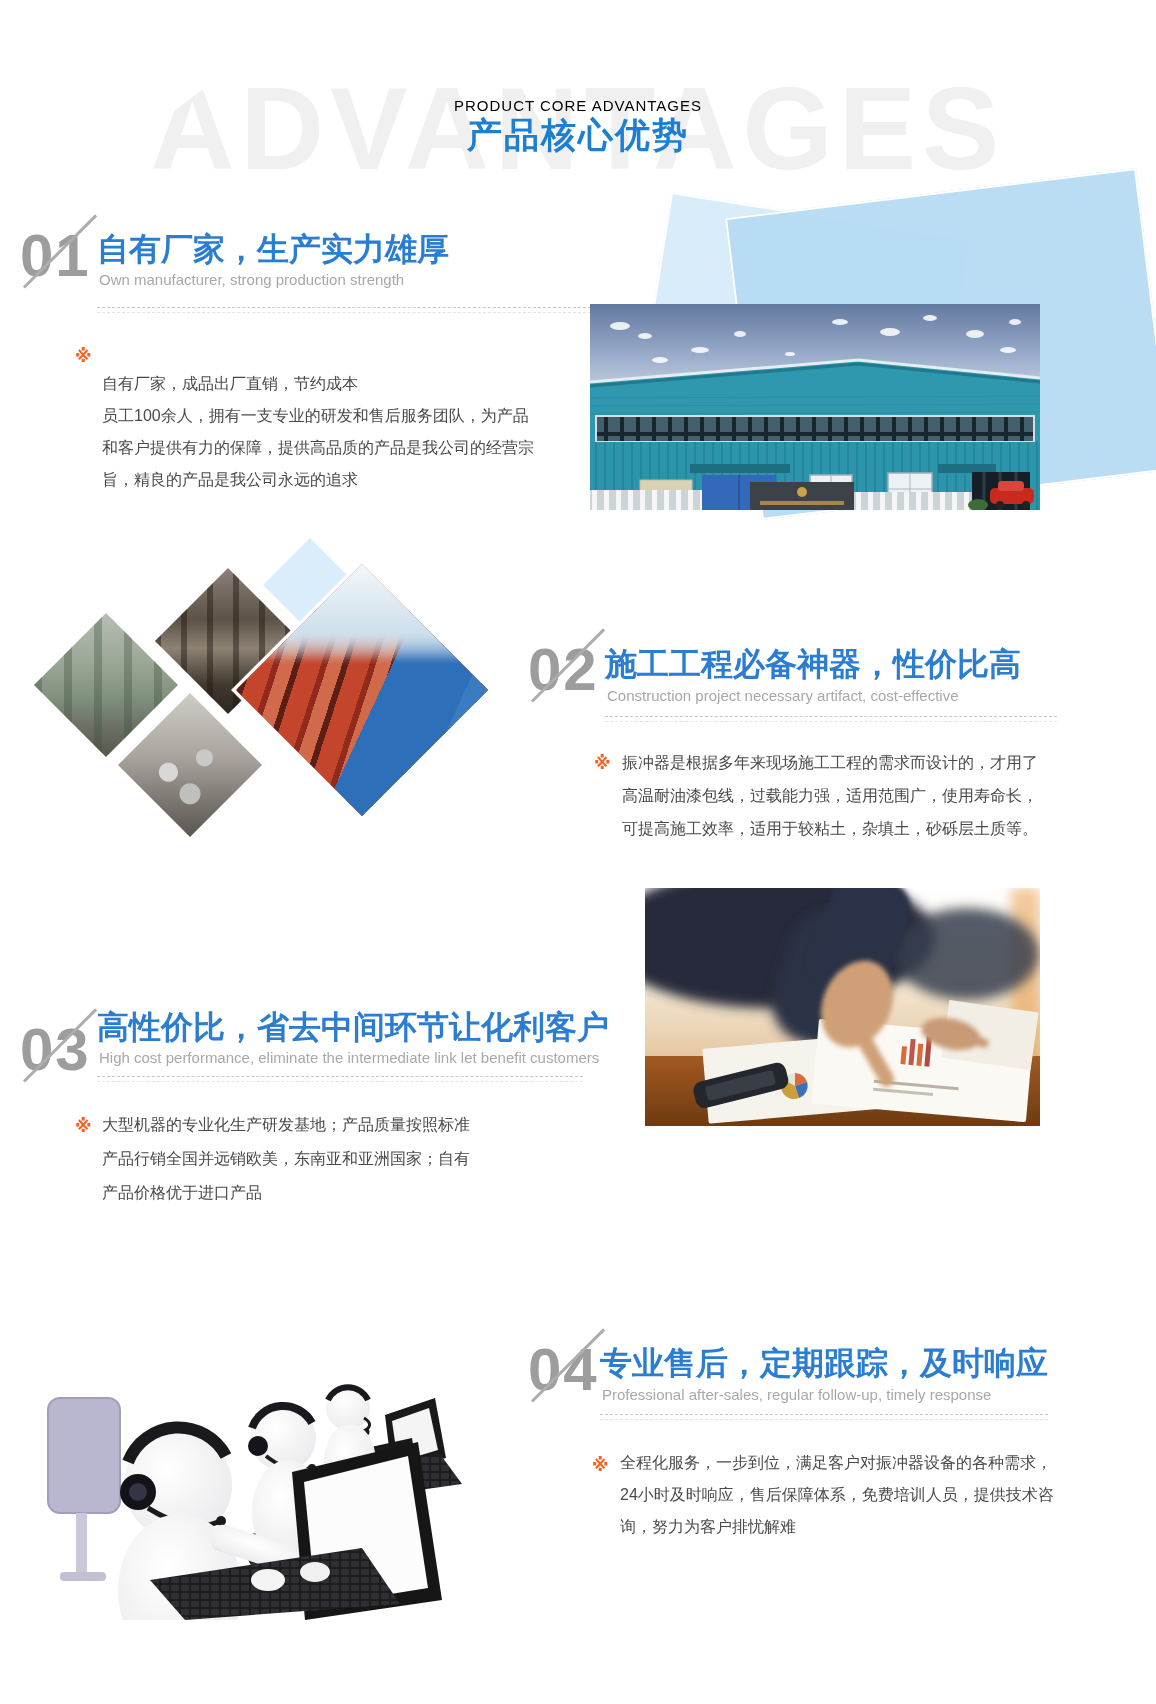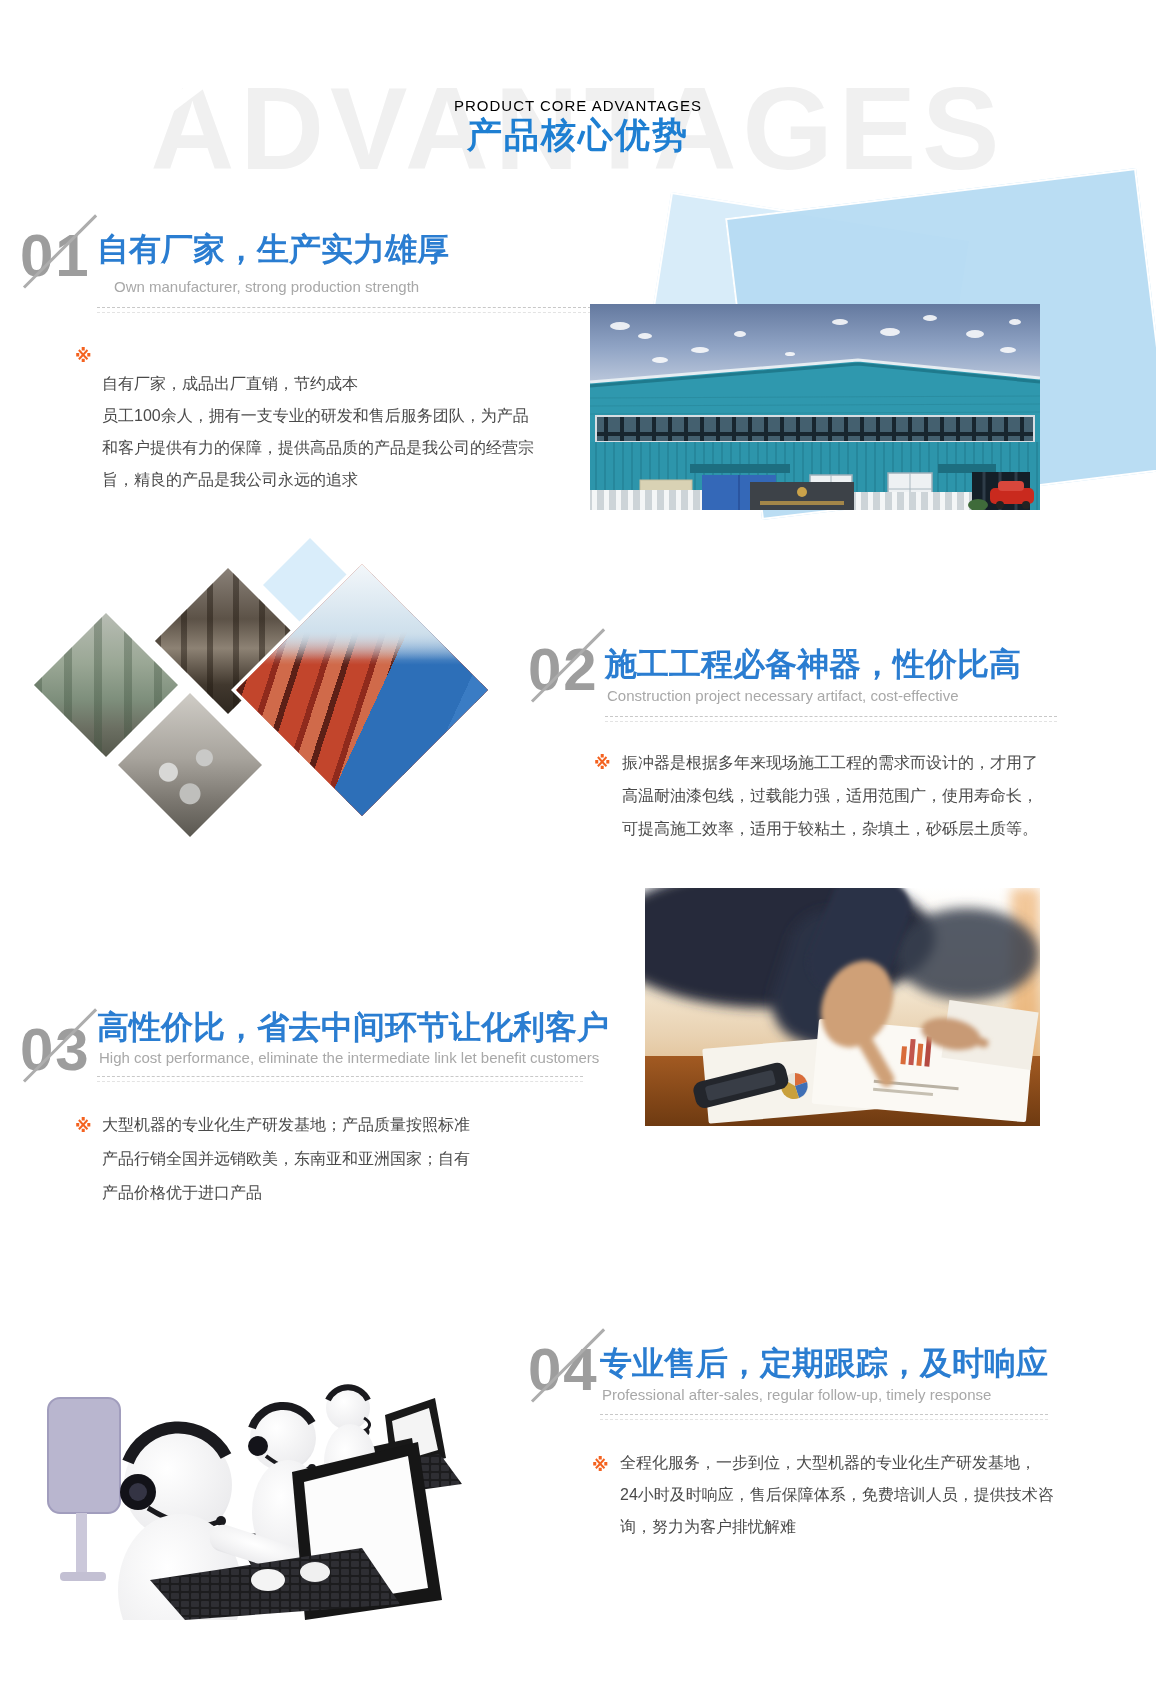--- a/index.html
+++ b/index.html
@@ -76,21 +76,21 @@
   <div class="hdr-zh">产品核心优势</div>
 
   <div class="sheet sheet-b"></div>
   <div class="sheet sheet-a"></div>
 
   <div class="sec-num" style="left:20px;top:226px;">
     <span>01</span>
     <div class="num-slash"></div>
   </div>
   <div class="sec-title" style="left:97px;top:228px;">自有厂家，生产实力雄厚</div>
-  <div class="sec-sub" style="left:114px;top:271px;margin-top:7px;">Own manufacturer, strong production strength</div>
+  <div class="sec-sub" style="left:99px;top:271px;">Own manufacturer, strong production strength</div>
   <div class="dashes" style="left:97px;top:307px;width:494px;"></div>
   <div class="marker" style="left:75px;top:346px;">※</div>
   <div class="body-text lh32" style="left:102px;top:338px;margin-top:30px;">
     <span class="line">自有厂家，成品出厂直销，节约成本</span>
     <span class="line">员工100余人，拥有一支专业的研发和售后服务团队，为产品</span>
     <span class="line">和客户提供有力的保障，提供高品质的产品是我公司的经营宗</span>
     <span class="line">旨，精良的产品是我公司永远的追求</span>
   </div>
 
   <div class="photo" style="left:590px;top:304px;width:450px;height:206px;">
@@ -333,18 +333,18 @@
 
   <div class="sec-num" style="left:528px;top:1340px;">
     <span>04</span>
     <div class="num-slash"></div>
   </div>
   <div class="sec-title" style="left:600px;top:1342px;">专业售后，定期跟踪，及时响应</div>
   <div class="sec-sub" style="left:602px;top:1386px;">Professional after-sales, regular follow-up, timely response</div>
   <div class="dashes" style="left:600px;top:1414px;width:448px;"></div>
   <div class="marker" style="left:592px;top:1455px;">※</div>
   <div class="body-text lh32" style="left:620px;top:1447px;">
-    <span class="line">全程化服务，一步到位，大型机器的专业化生产研发基地，</span>
+    <span class="line">全程化服务，一步到位，满足客户对振冲器设备的各种需求，</span>
     <span class="line">24小时及时响应，售后保障体系，免费培训人员，提供技术咨</span>
     <span class="line">询，努力为客户排忧解难</span>
   </div>
 
 </div>
 
 </body></html>

